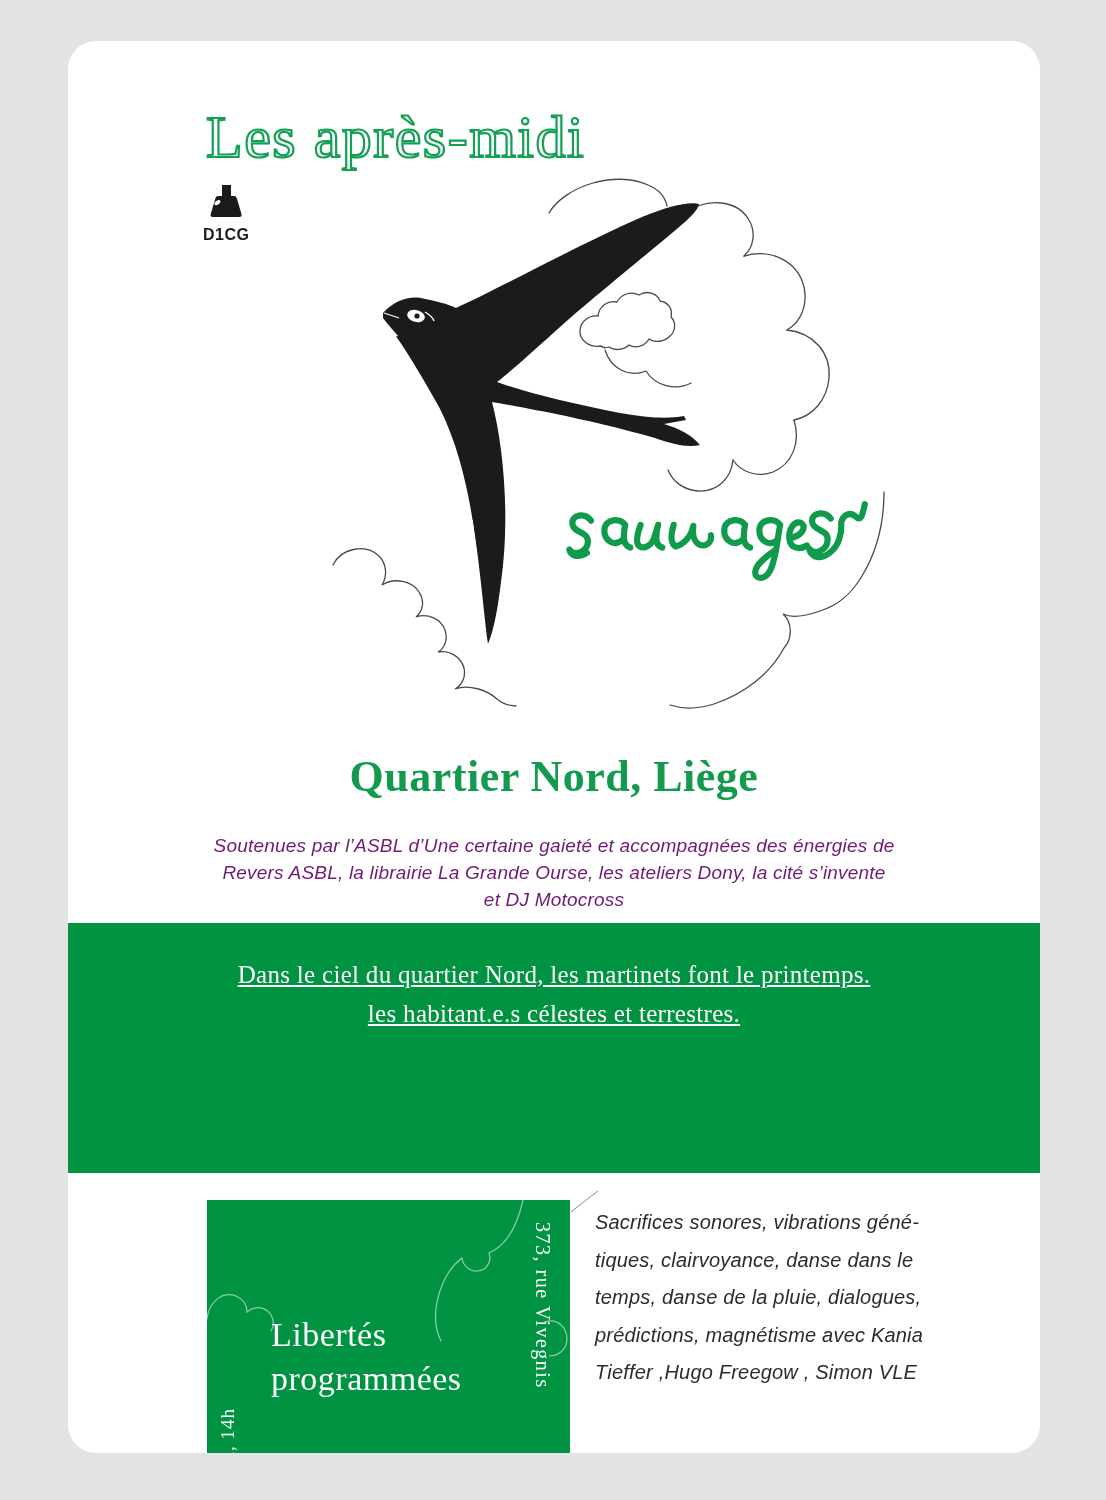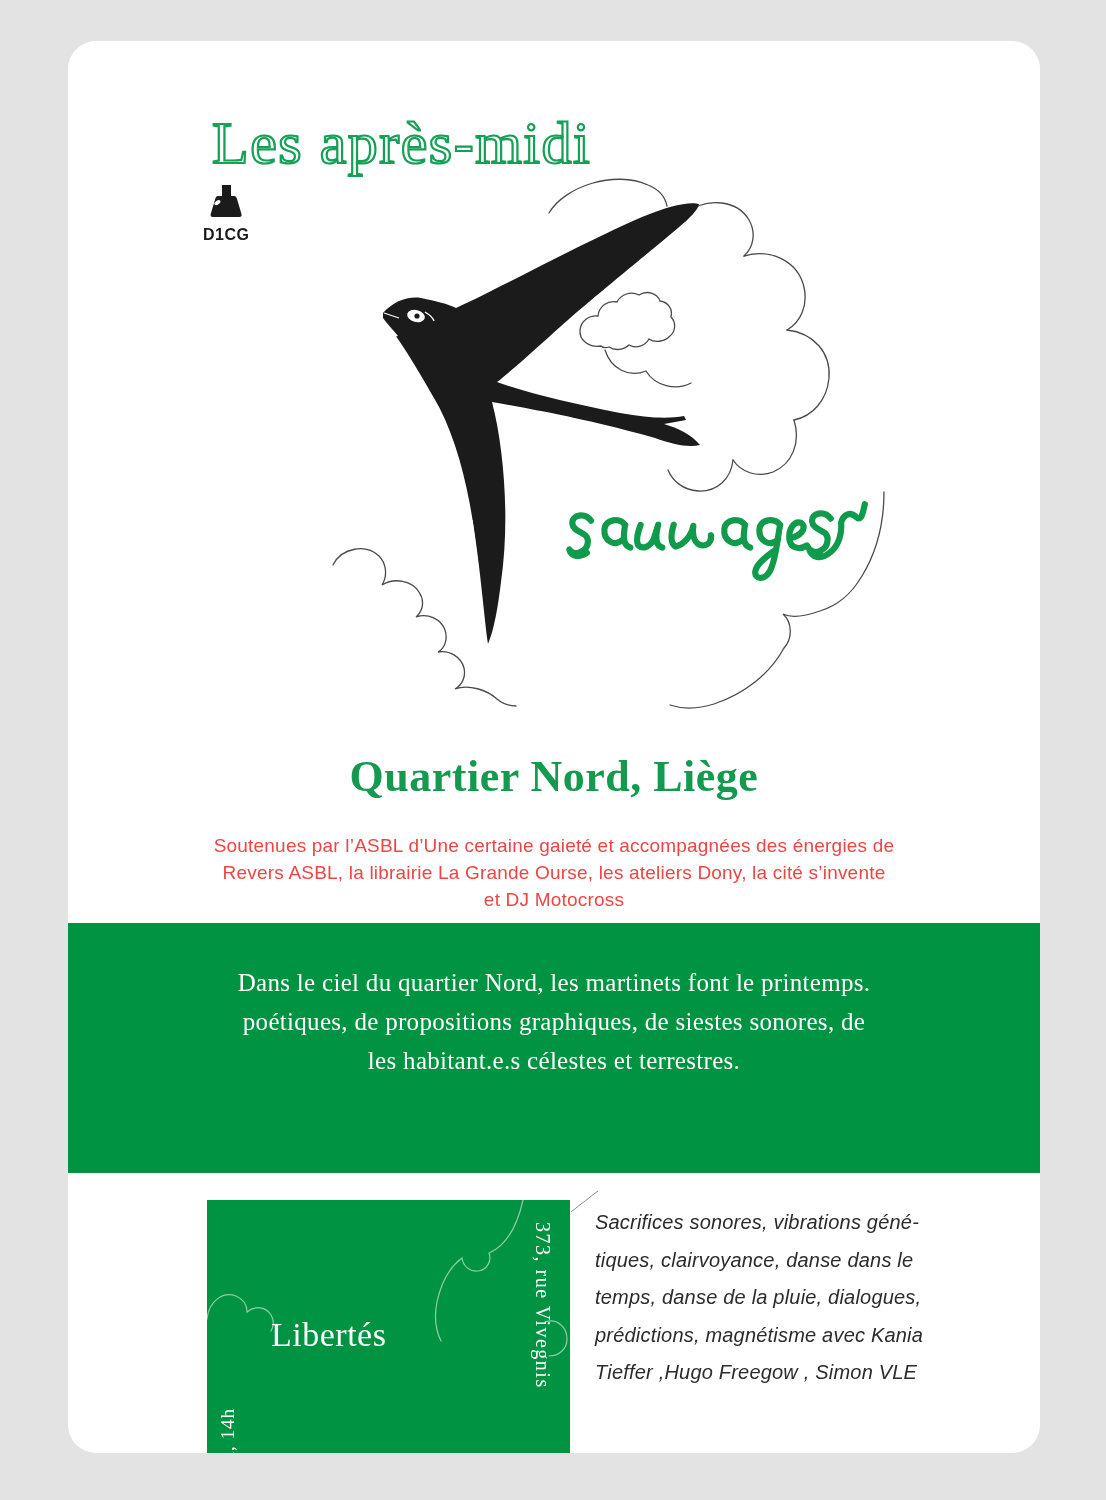--- a/index.html
+++ b/index.html
@@ -1,37 +1,37 @@
 <!DOCTYPE html>
 <html><head>
 <meta charset="utf-8">
 <style>
   html,body{margin:0;padding:0;}
   .page{position:relative;width:1106px;height:1500px;background:#e3e3e3;overflow:hidden;
         font-family:"Liberation Serif",serif;}
   .card{position:absolute;left:68px;top:41px;width:972px;height:1412px;background:#ffffff;
         border-radius:28px;overflow:hidden;}
-  .title{position:absolute;left:136px;top:60px;margin:8px;font-size:60px;font-weight:normal;
+  .title{position:absolute;left:136px;top:60px;margin:2px;font-size:60px;font-weight:normal;
          letter-spacing:1.5px;color:#ffffff;-webkit-text-stroke:2.2px #14a055;
          font-family:"Liberation Serif",serif;}
   .logo{position:absolute;left:135px;top:143px;width:46px;text-align:center;color:#1b1b1b;}
   .logo svg{display:block;margin:0 auto;}
   .logo .logo-text{font-family:"Liberation Sans",sans-serif;font-weight:bold;font-size:16px;
          letter-spacing:.5px;line-height:13px;display:block;}
   .illu{position:absolute;left:252px;top:109px;}
   .script-svg{position:absolute;left:492px;top:432px;}
   .sr{position:absolute;width:1px;height:1px;overflow:hidden;opacity:0;}
   .loc-heading{position:absolute;left:0;right:0;top:710px;margin:0;text-align:center;
          font-size:44px;font-weight:bold;color:#149a4f;letter-spacing:.5px;}
   .support{position:absolute;left:0;right:0;top:791px;text-align:center;
-         font-family:"Liberation Sans",sans-serif;font-size:19px;
-         line-height:27px;color:#ef4444;letter-spacing:.2px;}
+         font-family:"Liberation Sans",sans-serif;font-style:italic;font-size:19px;
+         line-height:27px;color:#701a75;letter-spacing:.2px;}
   .band{position:absolute;left:0;top:882px;width:972px;height:250px;background:#009442;
          color:#ffffff;text-align:center;font-size:25px;line-height:39px;box-sizing:border-box;
-         padding-top:40px;letter-spacing:.3px;}
+         padding-top:32px;letter-spacing:.3px;text-decoration:underline;}
   .program-box{position:absolute;left:139px;top:1159px;width:363px;height:253px;background:#009442;}
   .box-clouds{position:absolute;left:0;top:0;}
   .box-title{position:absolute;left:64px;top:113px;color:#ffffff;font-size:34px;line-height:44px;
          letter-spacing:.5px;}
   .vert-addr{position:absolute;right:16px;top:22px;writing-mode:vertical-rl;color:#ffffff;
          font-size:20px;letter-spacing:1.5px;}
   .vert-time{position:absolute;left:10px;bottom:-4px;writing-mode:vertical-rl;
          transform:rotate(180deg);color:#ffffff;font-size:19px;letter-spacing:1px;}
   .corner-line{position:absolute;left:500px;top:1145px;}
   .desc{position:absolute;left:527px;top:1163px;width:332px;
@@ -115,34 +115,34 @@
     <h2 class="loc-heading">Quartier Nord, Liège</h2>
 
     <div class="support">
       <div>Soutenues par l’ASBL d’Une certaine gaieté et accompagnées des énergies de</div>
       <div>Revers ASBL, la librairie La Grande Ourse, les ateliers Dony, la cité s’invente</div>
       <div>et DJ Motocross</div>
     </div>
 
     <div class="band">
       <div>Dans le ciel du quartier Nord, les martinets font le printemps.</div>
-      <div>poétiques, de propositions graphiques, de siestes sonores, de</div>
       <div>les habitant.e.s célestes et terrestres.</div>
     </div>
 
     <div class="program-box">
       <svg class="box-clouds" width="363" height="253" viewBox="0 0 363 253">
         <g fill="none" stroke="rgba(255,255,255,0.55)" stroke-width="1.2" stroke-linecap="round">
           <path d="M316,0 C310,27 298,46 282,53 C285,61 280,70 271,71 C263,72 256,66 255,58 C243,67 234,83 230,102 C227,117 229,131 234,141"></path>
           <path d="M0,119 C2,101 16,91 29,96 C36,99 40,105 40,112 C48,105 59,107 64,115 C67,120 67,126 64,131"></path>
           <path d="M338,122 C350,118 360,127 360,139 C360,149 352,156 342,156"></path>
         </g>
       </svg>
       <div class="box-title">
         <div>Libertés</div>
+        <div>programmées</div>
       </div>
       <div class="vert-addr">373, rue Vivegnis</div>
       <div class="vert-time">i, 14h</div>
     </div>
 
     <svg class="corner-line" width="36" height="30" viewBox="0 0 36 30">
       <path d="M3,26 C13,18 22,11 30,5" fill="none" stroke="#8a8a8a" stroke-width="1"></path>
     </svg>
 
     <div class="desc">

